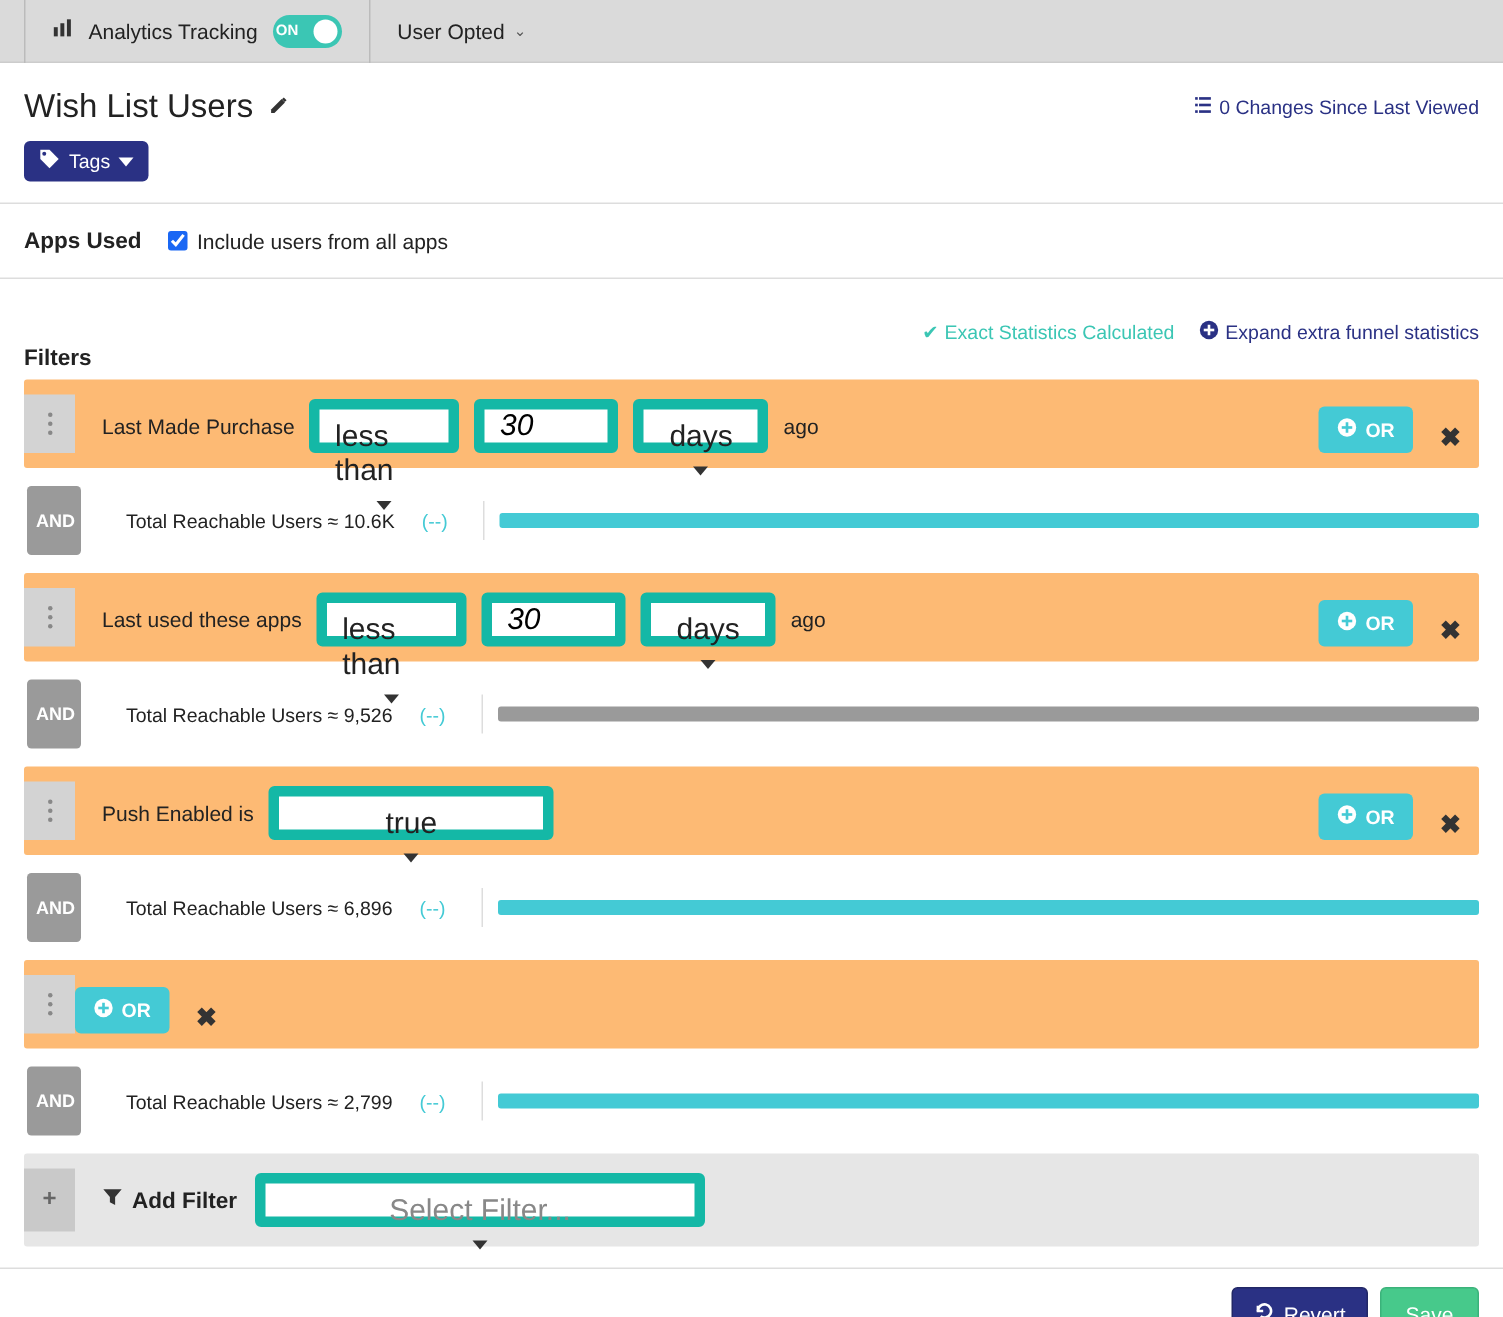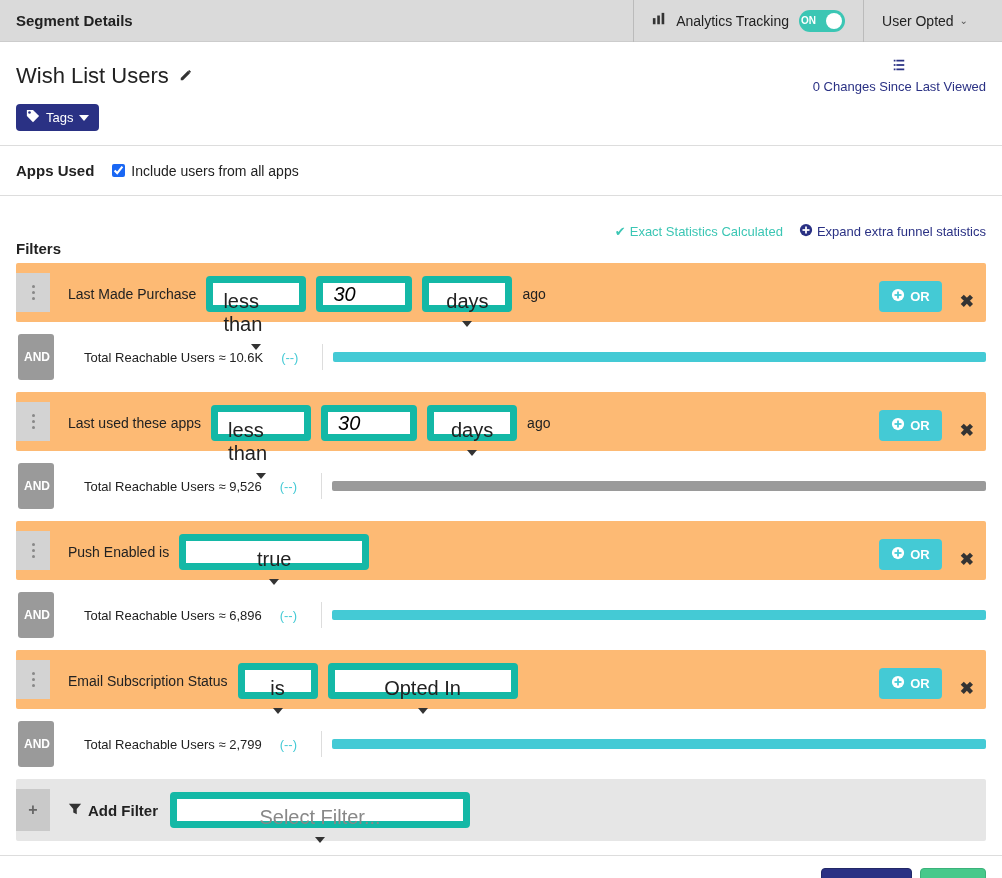--- a/index.html
+++ b/index.html
@@ -8,21 +8,21 @@
 .top-title { font-weight: 600; font-size: 15px; flex: 1; }
 .top-section { display: flex; align-items: center; padding: 0 18px; border-left: 1px solid #bbb; height: 42px; gap: 10px; }
 .toggle { width: 46px; height: 22px; background: #3bc6b4; border-radius: 11px; position: relative; display: flex; align-items: center; }
 .toggle .label { color: #fff; font-size: 10px; font-weight: 600; padding-left: 2px; }
 .toggle .knob { width: 16px; height: 16px; background: #fff; border-radius: 50%; position: absolute; right: 3px; top: 3px; }
 .user-dd { display: flex; align-items: center; gap: 6px; cursor: pointer; }
 
 .segment-head { padding: 16px 16px 10px 16px; display: flex; align-items: center; }
 .seg-title { font-size: 22px; font-weight: 500; }
 .pencil { margin-left: 10px; cursor: pointer; }
-.changes { margin-left: auto; color: #2a3184; font-size: 13px; display: flex; align-items: center; gap: 4px; cursor: pointer; flex-direction: column; }
+.changes { margin-left: auto; color: #2a3184; font-size: 13px; display: flex; align-items: center; gap: 4px; cursor: pointer; }
 
 .tags-row { padding: 0 16px 14px 16px; }
 .tag-btn { background: #2a3184; color: #fff; border-radius: 4px; padding: 5px 10px; font-size: 13px; display: inline-flex; align-items: center; gap: 6px; border: none; cursor: pointer; }
 
 .divider { border-top: 1px solid #ddd; }
 
 .apps-row { padding: 16px; display: flex; align-items: center; gap: 18px; }
 .apps-label { font-weight: 600; font-size: 15px; }
 .checkbox-wrap { display: flex; align-items: center; gap: 6px; font-size: 14px; }
 .checkbox-wrap input { accent-color: #1a67f4; }
@@ -60,21 +60,20 @@
 .footer { border-top: 1px solid #ddd; margin-top: 14px; padding: 12px 16px; display: flex; justify-content: flex-end; gap: 8px; }
 .btn-revert { background: #2a3184; color: #fff; border: 1px solid #222866; border-radius: 4px; padding: 8px 14px; font-size: 14px; display: flex; align-items: center; gap: 6px; cursor: pointer; }
 .btn-save { background: #47c98b; color: #fff; border: 1px solid #3bb27a; border-radius: 4px; padding: 8px 16px; font-size: 14px; cursor: pointer; }
 
 svg.ico { width: 14px; height: 14px; }
 </style>
 </head>
 <body>
 
 <div class="top-bar">
-  <div class="top-title">Segment Details</div>
   <div class="top-section">
     <span>
       <svg class="ico" viewBox="0 0 16 16">
           <rect x="1" y="7" width="3" height="7" fill="#333"></rect>
           <rect x="6" y="4" width="3" height="10" fill="#333"></rect>
           <rect x="11" y="1" width="3" height="13" fill="#333"></rect>
         </svg>
     </span>
     <span>Analytics Tracking</span>
     <div class="toggle">
@@ -266,31 +265,20 @@
         <div class="bar" style="background:#44cad5;width:100%"></div>
       </div>
   </div>
 
   <div class="filter-row">
     <div class="handle">
       <div class="dot"></div>
         <div class="dot"></div>
         <div class="dot"></div>
     </div>
-    <div class="filter-content">
-      <span class="filter-label">Email Subscription Status</span>
-      <div class="select" style="width:70px">
-        <span>is</span>
-          <span class="caret"></span>
-      </div>
-      <div class="select" style="width:190px">
-        <span>Opted In</span>
-          <span class="caret"></span>
-      </div>
-    </div>
     <button class="or-btn">
       <span><svg class="ico" viewBox="0 0 16 16">
             <circle cx="8" cy="8" r="7" fill="#fff"></circle>
             <rect x="7" y="4" width="2" height="8" fill="#44cad5"></rect>
             <rect x="4" y="7" width="8" height="2" fill="#44cad5"></rect>
           </svg></span>
       <span>OR</span>
     </button>
     <span class="remove-x">✖</span>
   </div>

